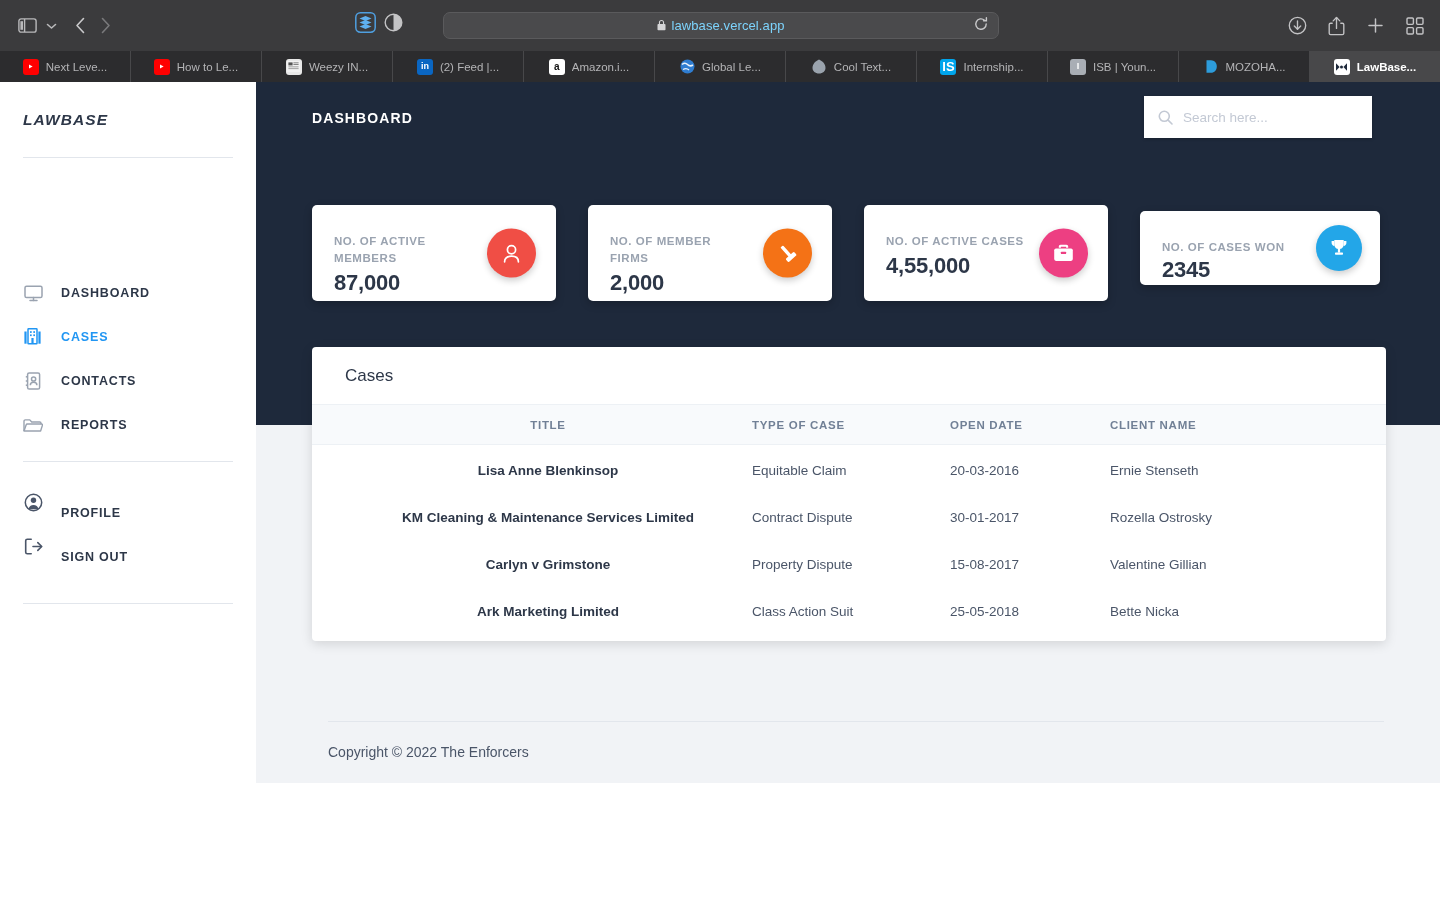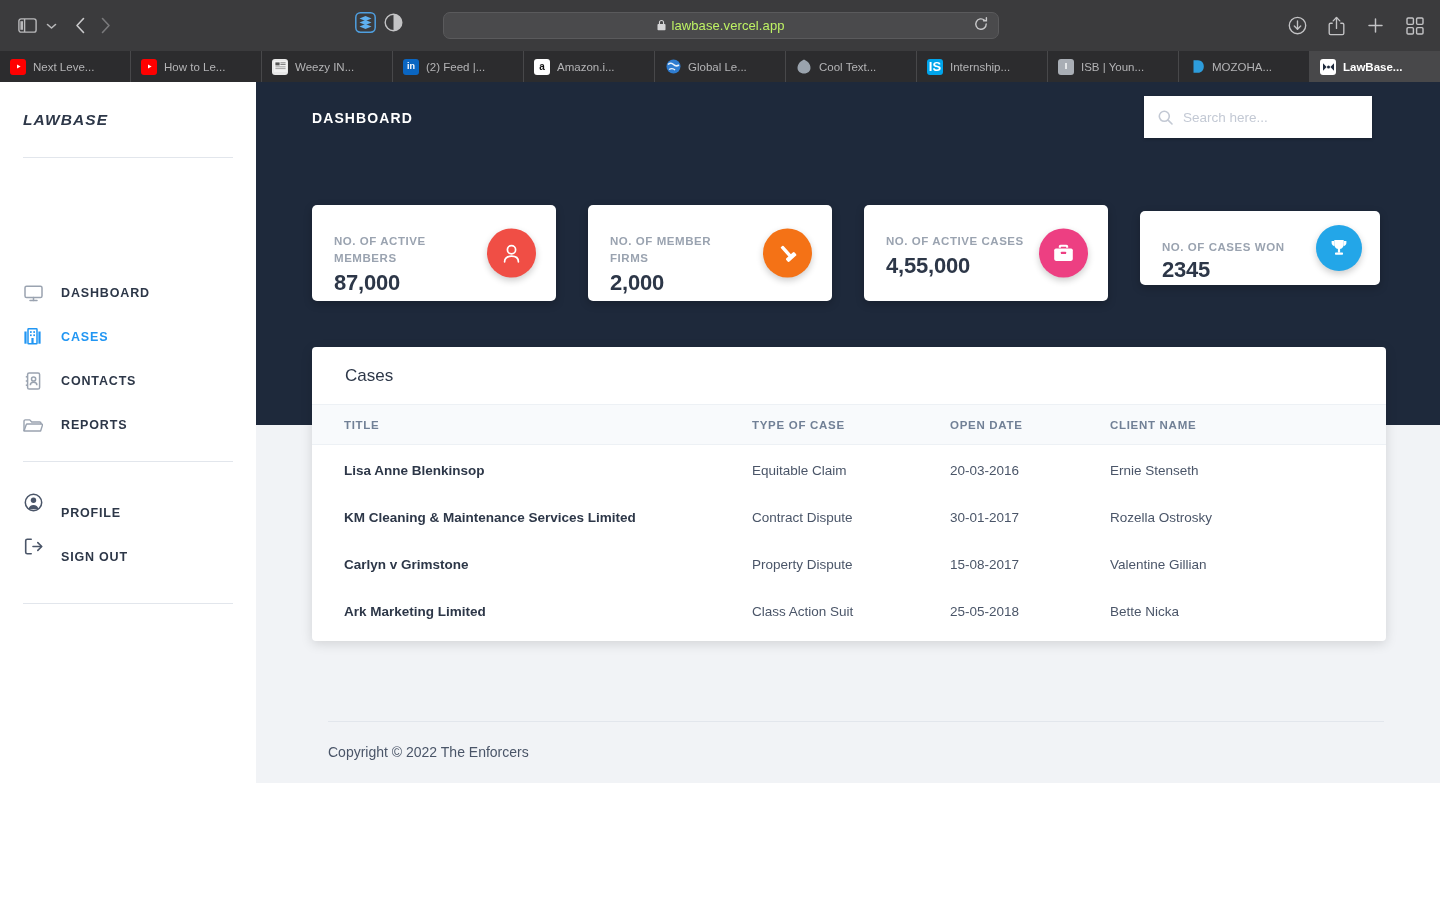--- a/index.html
+++ b/index.html
@@ -38,21 +38,21 @@
     position: absolute; left: 443px; top: 12px;
     width: 556px; height: 27px;
     background: #4a4a4c;
     border: 1px solid #5a5a5c;
     border-radius: 7px;
     display: flex; align-items: center; justify-content: center;
     cursor: text;
   }
   #address-bar .lock { margin-right: 5px; display: inline-flex; }
   #url-text {
-    color: #bef264; font-size: 13px; letter-spacing: 0.1px;
+    color: #7dd3fc; font-size: 13px; letter-spacing: 0.1px;
   }
   #reload-btn {
     position: absolute; right: 10px; top: 50%; transform: translateY(-50%);
     color: #c7c7c9;
   }
 
   #tb-right {
     position: absolute; right: 16px; top: 0; height: 51px;
     display: flex; align-items: center; gap: 21px;
   }
@@ -66,20 +66,21 @@
     align-items: stretch;
   }
   .tab {
     flex: 1 1 0;
     min-width: 0;
     display: flex; align-items: center;
     padding: 0 10px;
     border-right: 1px solid #48484a;
     cursor: default;
     position: relative;
+    justify-content: center;
   }
   .tab.active {
     background: #48484a;
     border-right: none;
   }
   .tab-favicon {
     width: 16px; height: 16px; flex: none;
     border-radius: 3px;
     margin-right: 7px;
     display: flex; align-items: center; justify-content: center;
@@ -248,21 +249,21 @@
     padding: 14px 0 13px 0;
     border-top: 1px solid #edf1f5;
     border-bottom: 1px solid #edf1f5;
   }
   td {
     font-size: 13.5px; color: #4a5568;
     padding: 16px 0 16px 0;
     vertical-align: middle;
   }
   td.col-title { font-weight: 700; color: #2d3748; }
-  th.col-title, td.col-title { padding-left: 32px; width: 440px; }
+  th.col-title, td.col-title { padding-left: 32px; width: 440px; text-align: center; }
   th.col-type,  td.col-type  { width: 198px; }
   th.col-date,  td.col-date  { width: 160px; margin-left: 36px; }
   th.col-client,td.col-client{ }
   tbody tr:first-child td { padding-top: 18px; }
   tbody tr:last-child td { padding-bottom: 22px; }
 
   
   #footer-rule {
     position: absolute; top: 639px; left: 72px;
     width: 1056px; height: 1px; background: #e2e6ec;

